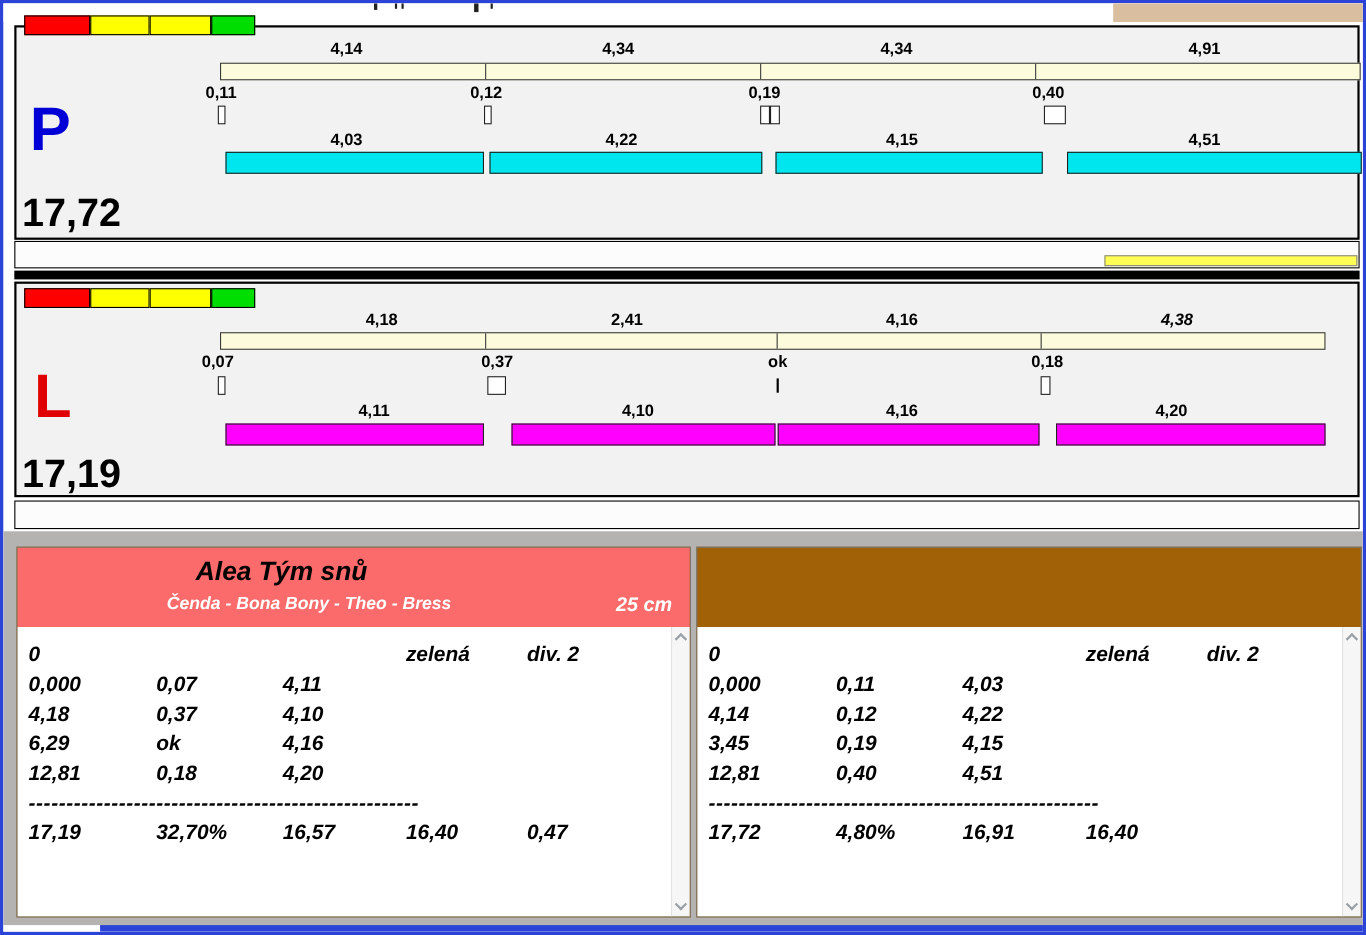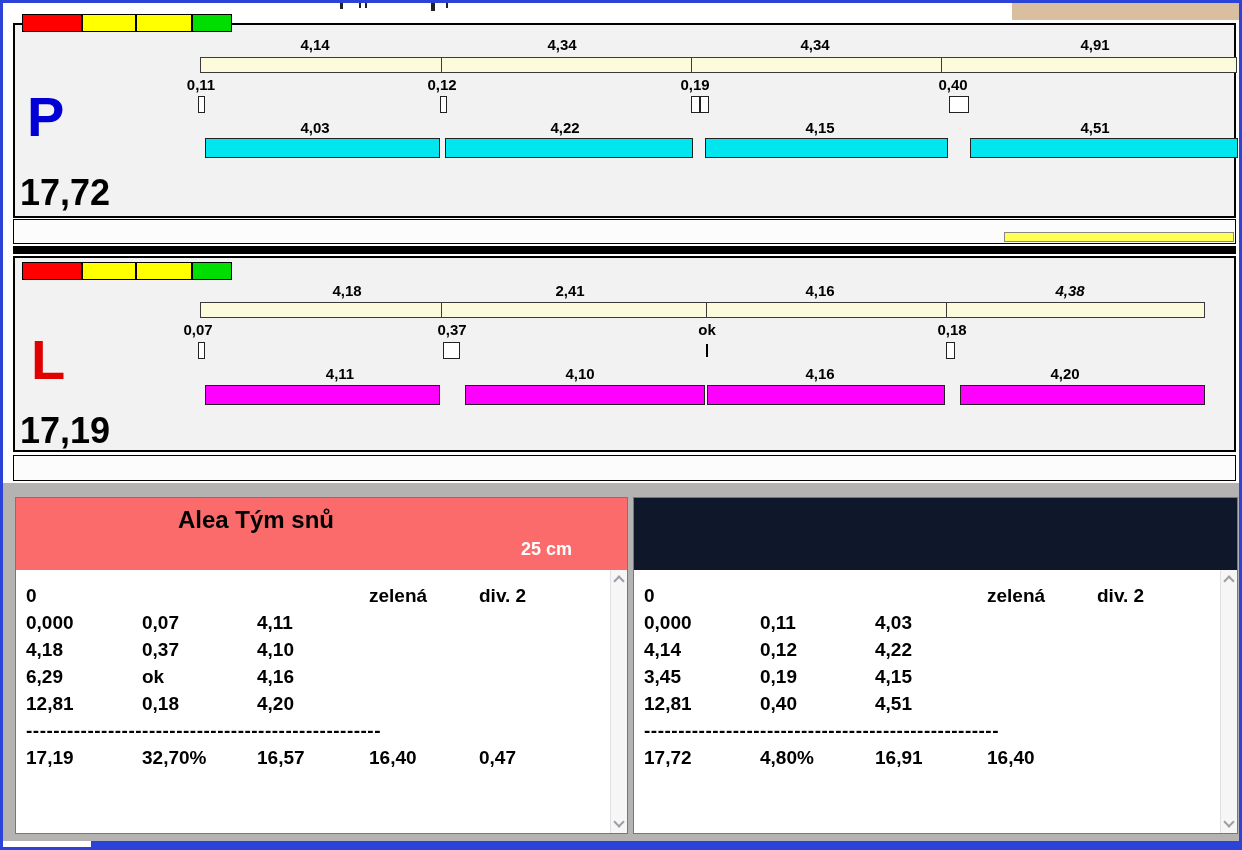--- a/index.html
+++ b/index.html
@@ -27,27 +27,27 @@
   .runbar { position:absolute; height:20px; border:1px solid #222; }
   .lane-p .runbar { background:#00e6ee; }
   .lane-l .runbar { background:#ff00ff; }
 
   .strip { position:absolute; left:10px; width:1223px; border:1px solid #000; background:#fcfcfc; }
   .yellow-mini { position:absolute; right:1px; bottom:1px; width:230px; height:10px; background:#ffff55; border:1px solid #888; }
   .hdivider { position:absolute; left:10px; width:1223px; height:8px; background:#000; }
 
   
   .results-bg { position:absolute; left:0; top:480px; right:0; height:362px; background:#b5b2b2; }
-  .panel { position:absolute; background:#0f172a; border:1px solid #777; }
+  .panel { position:absolute; background:#a16207; border:1px solid #777;font-style:italic; }
   .panel-header { position:absolute; left:0; right:0; top:0; height:72px; }
   .hdr-left { background:#fb6b6b; }
   .hdr-right { background:#6263f8; }
   .team-title { position:absolute; top:8px; font-size:24px; font-weight:bold; color:#000; text-align:center; }
   .team-sub { position:absolute; top:43px; font-size:16px; font-weight:bold; color:#fff; text-align:center; }
-  .cm-label { position:absolute; top:41px; font-size:18px; font-weight:bold; color:#fff; text-align:left; }
+  .cm-label { position:absolute; top:41px; font-size:18px; font-weight:bold; color:#fff; text-align:right; }
   .panel-body { position:absolute; left:0; right:17px; top:72px; bottom:0; padding:12px 0 0 10px; overflow:hidden; background:#fff; }
   .trow { display:grid; grid-template-columns:116px 115px 112px 110px 1fr; height:27px; font-size:19px; font-weight:bold; line-height:27px; color:#000; }
   .sep { height:27px; font-size:19px; font-weight:bold; line-height:27px; letter-spacing:.5px; white-space:nowrap; overflow:hidden; }
   .vscroll { position:absolute; right:0; top:72px; bottom:0; width:17px; background:#f6f6f6; border-left:1px solid #e0e0e0; }
   .chev { position:absolute; left:4px; width:8px; height:8px; border-left:2px solid #9aa0a6; border-top:2px solid #9aa0a6; }
   .chev.up { top:7px; transform:rotate(45deg); }
   .chev.down { bottom:7px; transform:rotate(225deg); }
 
   .timestamp { position:absolute; left:489px; top:494px; width:267px; height:29px; background:#fff; border:1px solid #333;
                font-size:20px; color:#000; text-align:center; line-height:27px; z-index:5; }
@@ -162,20 +162,21 @@
     <span class="lane-total" style="left:5px;top:155px;">17,19</span>
   </section>
 
   <div class="strip" style="top:452px;height:26px;"></div>
 
   <div class="results-bg"></div>
 
   <div class="panel" style="left:12px;top:494px;width:613px;height:337px;">
     <div class="panel-header hdr-left">
       <div class="team-title" style="left:0;width:480px;">Alea Tým snů</div>
+      <div class="team-sub" style="left:0;width:530px;">Čenda - Bona Bony - Theo - Bress</div>
       <div class="cm-label" style="left:505px;width:90px;">25 cm</div>
     </div>
     <div class="panel-body">
       <div class="trow">
         <span>0</span>
         <span></span>
           <span></span>
         <span>zelená</span>
         <span>div. 2</span>
       </div>

